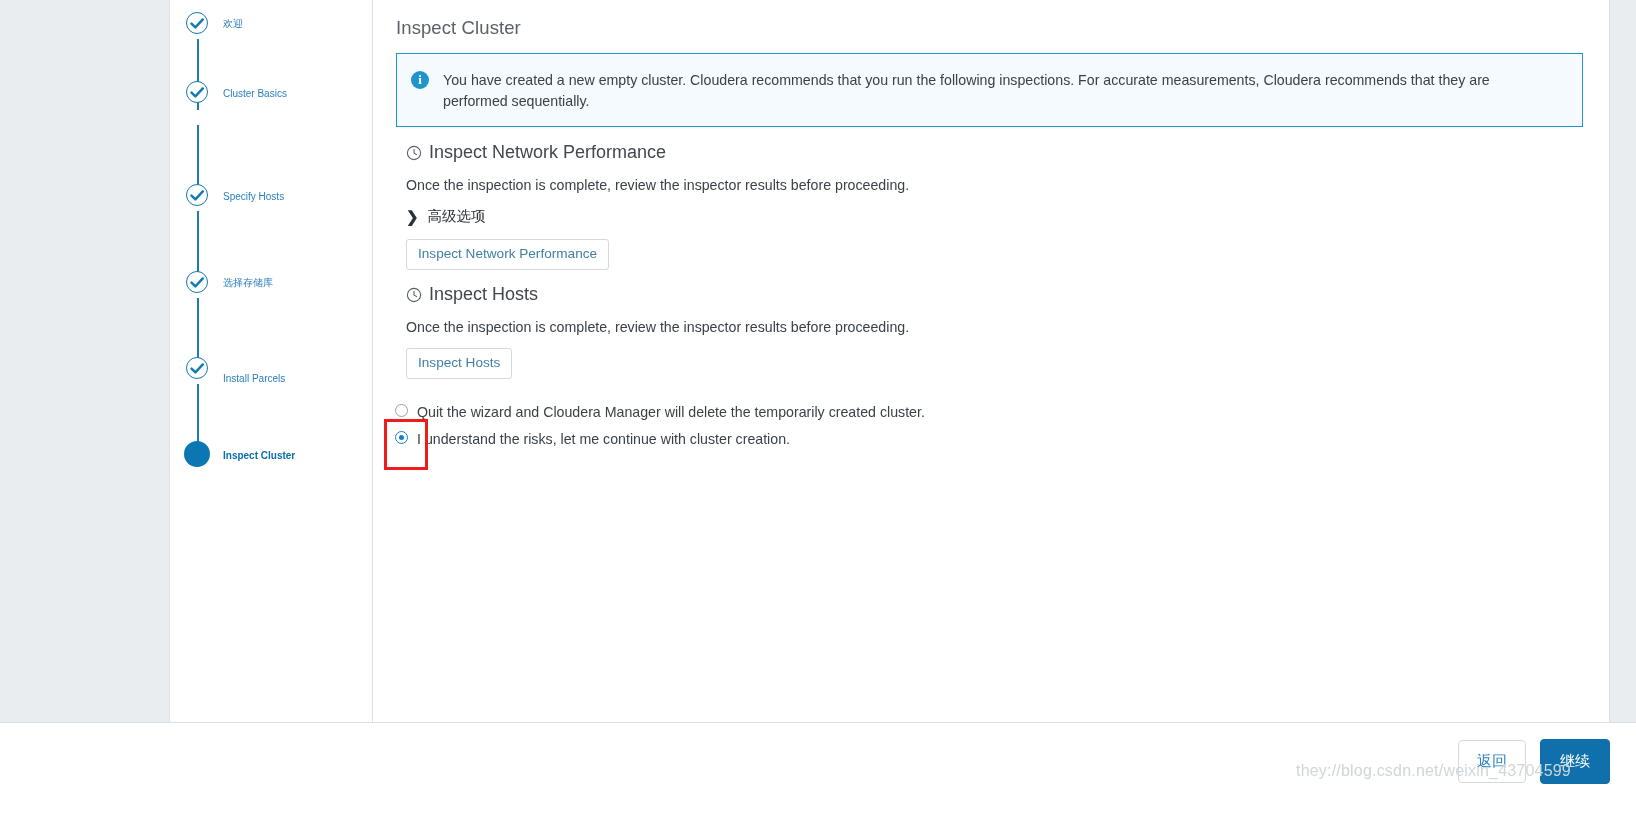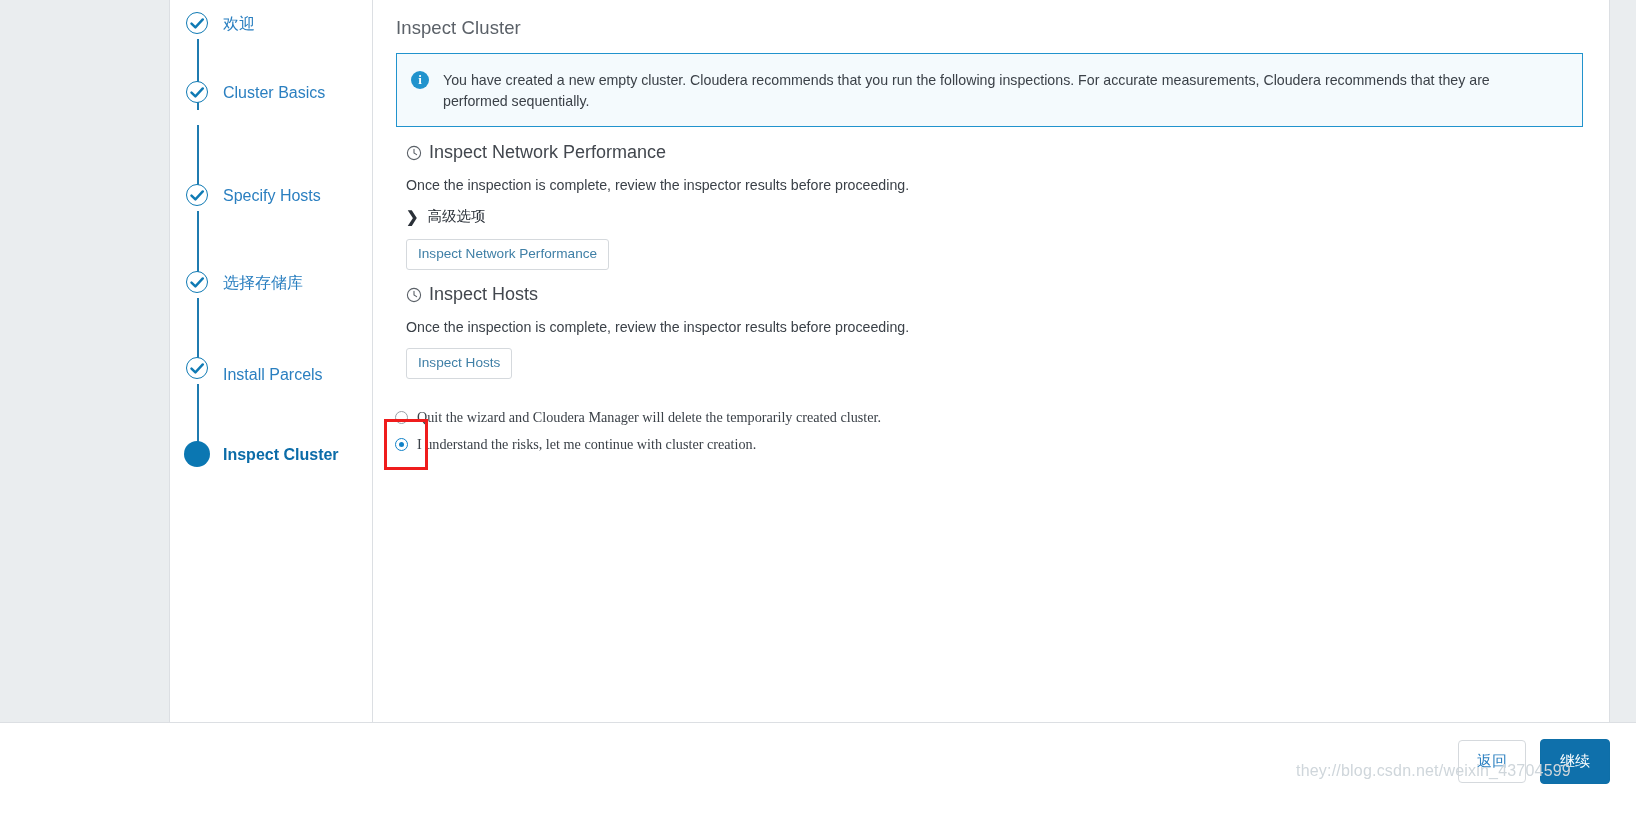--- a/index.html
+++ b/index.html
@@ -92,21 +92,21 @@
   .step-dot {
     position: absolute;
     left: 1px; top: 1px;
     width: 26px;
     height: 26px;
     border-radius: 50%;
     background: #0b77b2;
   }
   .step-label {
     margin-left: 10px;
-    font-size: 16px;
+    font-size: 10px;
     color: #2a7fc0;
     white-space: nowrap;
   }
   .step-label.active {
     color: #0b6ca8;
     font-weight: bold;
   }
   .connector {
     position: absolute;
     left: 26px;
@@ -203,23 +203,22 @@
     font-size: 13.6px;
     font-family: "Liberation Sans", sans-serif;
     cursor: pointer;
     line-height: 1.15;
   }
 
   
   .radio-group { position: absolute; left: 395px; top: 404px; }
   .radio-row {
     display: flex;
-    align-items: center;
+    align-items: flex-start;
     height: 27px;
-    font-family: Liberation Serif, serif;
   }
   .radio {
     width: 13px; height: 13px;
     border-radius: 50%;
     border: 1.5px solid #9aa0a6;
     box-sizing: border-box;
     background: #ffffff;
     position: relative;
     flex: 0 0 13px;
     cursor: pointer;

